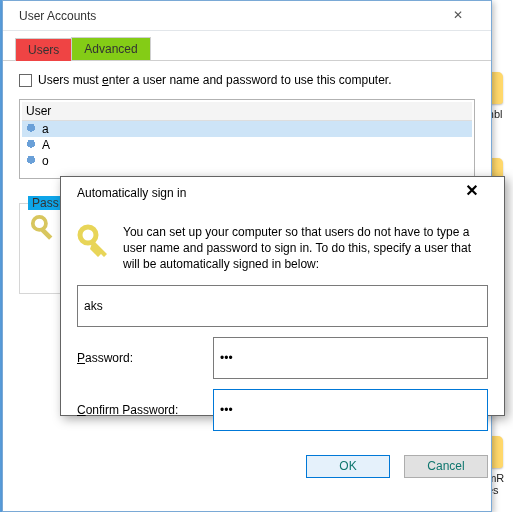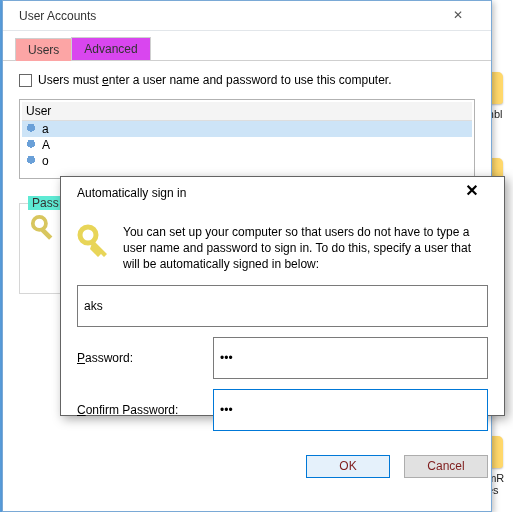--- a/index.html
+++ b/index.html
@@ -9,42 +9,42 @@
   .folder { position: absolute; width: 50px; text-align: center; }
   .folder .ficon { width: 42px; height: 32px; background: #ffd86b; border-radius: 2px 5px 3px 3px; margin: 0 auto 4px; position: relative; box-shadow: 0 1px 2px rgba(0,0,0,0.25); }
   .folder .ficon::before { content:""; position:absolute; left:2px; top:-6px; width:16px; height:8px; background:#ffd86b; border-radius:2px 2px 0 0; }
   .folder .lbl { font-size: 11px; color:#222; word-break: break-all; line-height:1.1; }
   .win { position: absolute; background:#fff; border:1px solid #7aa9d6; box-shadow: 2px 2px 6px rgba(0,0,0,0.25); }
   .win.parent { left: 2px; top: 0; width: 490px; height: 512px; }
   .titlebar { height: 30px; display:flex; align-items:center; padding:0 16px; border-bottom:1px solid #e2e6ea; }
   .titlebar .ttxt { flex:1; color:#333; }
   .titlebar .xbtn { width:34px; height:24px; text-align:center; line-height:22px; color:#555; }
   .tabs { display:flex; padding: 6px 10px 0 12px; border-bottom:1px solid #cfcfcf; }
-  .tab { padding:4px 12px; border:1px solid #cfcfcf; border-bottom:none; background:#d946ef; margin-right:-1px; color:#333; }
-  .tab.active { background:#fca5a5; position:relative; top:1px; }
+  .tab { padding:4px 12px; border:1px solid #cfcfcf; border-bottom:none; background:#84cc16; margin-right:-1px; color:#333; }
+  .tab.active { background:#ef4444; position:relative; top:1px; }
   .body { padding: 12px 16px; }
   .intro { display:flex; gap:12px; margin-bottom:14px; }
   .intro .uicon { width:32px; height:32px; flex-shrink:0; position:relative; }
   .uicon .mag { width:20px; height:20px; border:3px solid #d8c65e; border-radius:50%; position:absolute; right:0; top:0; }
   .uicon .mag::after { content:""; position:absolute; width:10px; height:3px; background:#d8c65e; transform:rotate(45deg); right:-6px; bottom:-3px; }
   .uicon .heads { width:22px; height:18px; background: radial-gradient(circle at 6px 6px, #6aa0d8 5px, transparent 5px), radial-gradient(circle at 15px 9px, #6aa0d8 6px, transparent 6px); position:absolute; left:0; bottom:2px; }
   .chk { display:flex; align-items:center; margin-bottom:12px; gap:6px; }
   .chk .box { width:13px; height:13px; border:1px solid #666; }
   .listlbl { margin-bottom:4px; }
   .ulist { border:1px solid #b2b2b2; height:80px; padding:2px; background:#fff; }
   .ulist .hrow { background:#f4f4f4; padding:2px 4px; border-bottom:1px solid #ddd; }
   .ulist .urow { display:flex; align-items:center; gap:4px; padding:1px 2px; }
   .ulist .urow .ui { width:14px; height:14px; background: radial-gradient(circle at 50% 40%, #6aa0d8 4px, transparent 4px); position:relative; }
   .ulist .urow.sel { background:#cde4f7; }
   .pwsection { margin-top:24px; border:1px solid #d6d6d6; padding:10px; position:relative; }
-  .pwsection .grplbl { position:absolute; top:-8px; left:8px; background:#5eead4; padding:0 4px; color:#333;text-align:right; }
+  .pwsection .grplbl { position:absolute; top:-8px; left:8px; background:#0ea5e9; padding:0 4px; color:#333;text-align:right; }
   .pwsection .inner { display:flex; align-items:flex-start; gap:12px; }
   .keyi { width:30px; height:30px; flex-shrink:0; }
   .btnrow { display:flex; justify-content:flex-end; gap:10px; margin-top:16px; padding:8px 14px; }
-  .wbtn { min-width:75px; height:23px; border:1px solid #adadad; background:#e1e1e1; text-align:center; line-height:21px; color:#7f1d1d; }
+  .wbtn { min-width:75px; height:23px; border:1px solid #adadad; background:#e1e1e1; text-align:center; line-height:21px; color:#0f766e; }
   .wbtn.default { border-color:#0078d7; background:#e5f1fb; }
   .wbtn.disabled { color:#9c9c9c; background:#efefef; border-color:#cfcfcf; }
   .modal { position:absolute; left:60px; top:176px; width:445px; height:240px; background:#fff; border:1px solid #646464; box-shadow: 3px 3px 10px rgba(0,0,0,0.35); }
   .modal .titlebar { border-bottom:none; height:32px; }
   .modal .titlebar .ttxt { color:#000; }
   .modal .titlebar .xbtn2 { width:32px; height:24px; font-size:16px; font-weight:bold; text-align:center; line-height:20px; color:#000; }
   .mbody { padding:4px 16px 10px;margin-top:11px; }
   .mintro { display:flex; gap:14px; margin-bottom:12px; }
   .keybig { width:32px; height:40px; flex-shrink:0; position:relative; }
   .keybig svg { width:32px; height:40px; }

